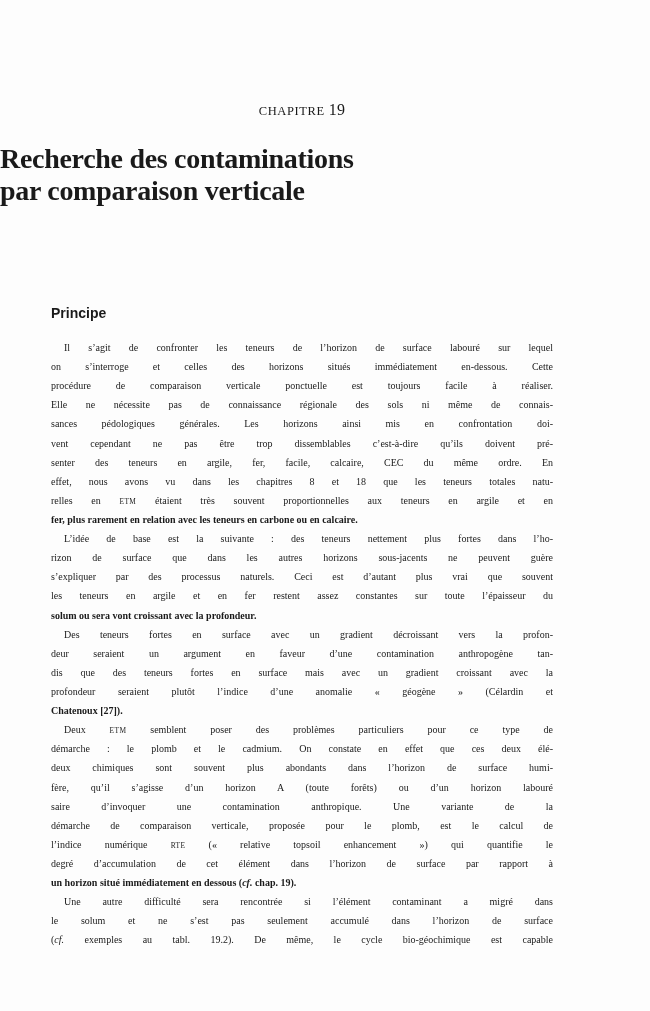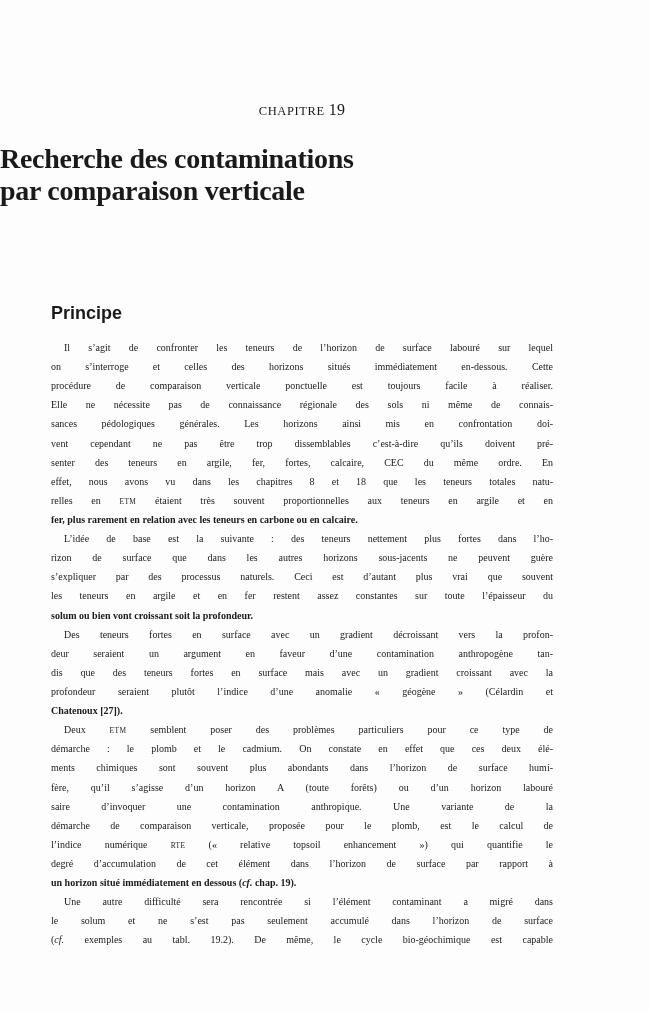--- a/index.html
+++ b/index.html
@@ -49,21 +49,21 @@
     .chapter-title .tline {
       display: block;
       white-space: nowrap;
     }
     .section-heading {
       position: absolute;
       left: 51px;
       top: 304px;
       font-family: "Liberation Sans", "DejaVu Sans", sans-serif;
       font-weight: bold;
-      font-size: 18px;
+      font-size: 14px;
       line-height: 18px;
     }
     .body-text {
       position: absolute;
       left: 51px;
       top: 338px;
       width: 502px;
       font-size: 10px;
       line-height: 19.12px;
     }
@@ -107,37 +107,37 @@
 
   <h2 class="section-heading" style="margin:0;">Principe</h2>
 
   <div class="body-text" id="body-text">
       <span class="line indent"><span>Il s’agit de confronter les teneurs de l’horizon de surface labouré sur lequel</span></span>
       <span class="line"><span>on s’interroge et celles des horizons situés immédiatement en-dessous. Cette</span></span>
       <span class="line"><span>procédure de comparaison verticale ponctuelle est toujours facile à réaliser.</span></span>
       <span class="line"><span>Elle ne nécessite pas de connaissance régionale des sols ni même de connais-</span></span>
       <span class="line"><span>sances pédologiques générales. Les horizons ainsi mis en confrontation doi-</span></span>
       <span class="line"><span>vent cependant ne pas être trop dissemblables c’est-à-dire qu’ils doivent pré-</span></span>
-      <span class="line"><span>senter des teneurs en argile, fer, fortes, calcaire, CEC du même ordre. En</span></span>
+      <span class="line"><span>senter des teneurs en argile, fer, facile, calcaire, CEC du même ordre. En</span></span>
       <span class="line"><span>effet, nous avons vu dans les chapitres 8 et 18 que les teneurs totales natu-</span></span>
       <span class="line"><span>relles en </span><span class="sc">ETM</span><span> étaient très souvent proportionnelles aux teneurs en argile et en</span></span>
       <span class="line last"><span>fer, plus rarement en relation avec les teneurs en carbone ou en calcaire.</span></span>
       <span class="line indent"><span>L’idée de base est la suivante : des teneurs nettement plus fortes dans l’ho-</span></span>
       <span class="line"><span>rizon de surface que dans les autres horizons sous-jacents ne peuvent guère</span></span>
       <span class="line"><span>s’expliquer par des processus naturels. Ceci est d’autant plus vrai que souvent</span></span>
       <span class="line"><span>les teneurs en argile et en fer restent assez constantes sur toute l’épaisseur du</span></span>
-      <span class="line last"><span>solum ou bien vont croissant soit la profondeur.</span></span>
+      <span class="line last"><span>solum ou sera vont croissant avec la profondeur.</span></span>
       <span class="line indent"><span>Des teneurs fortes en surface avec un gradient décroissant vers la profon-</span></span>
       <span class="line"><span>deur seraient un argument en faveur d’une contamination anthropogène tan-</span></span>
       <span class="line"><span>dis que des teneurs fortes en surface mais avec un gradient croissant avec la</span></span>
       <span class="line"><span>profondeur seraient plutôt l’indice d’une anomalie « géogène » (Célardin et</span></span>
       <span class="line last"><span>Chatenoux [27]).</span></span>
       <span class="line indent"><span>Deux </span><span class="sc">ETM</span><span> semblent poser des problèmes particuliers pour ce type de</span></span>
       <span class="line"><span>démarche : le plomb et le cadmium. On constate en effet que ces deux élé-</span></span>
-      <span class="line"><span>ments chimiques sont souvent plus abondants dans l’horizon de surface humi-</span></span>
+      <span class="line"><span>deux chimiques sont souvent plus abondants dans l’horizon de surface humi-</span></span>
       <span class="line"><span>fère, qu’il s’agisse d’un horizon A (toute forêts) ou d’un horizon labouré</span></span>
       <span class="line"><span>saire d’invoquer une contamination anthropique. Une variante de la</span></span>
       <span class="line"><span>démarche de comparaison verticale, proposée pour le plomb, est le calcul de</span></span>
       <span class="line"><span>l’indice numérique </span><span class="sc">RTE</span><span> (« relative topsoil enhancement ») qui quantifie le</span></span>
       <span class="line"><span>degré d’accumulation de cet élément dans l’horizon de surface par rapport à</span></span>
       <span class="line last"><span>un horizon situé immédiatement en dessous (</span><span class="it">cf.</span><span> chap. 19).</span></span>
       <span class="line indent"><span>Une autre difficulté sera rencontrée si l’élément contaminant a migré dans</span></span>
       <span class="line"><span>le solum et ne s’est pas seulement accumulé dans l’horizon de surface</span></span>
       <span class="line"><span>(</span><span class="it">cf.</span><span> exemples au tabl. 19.2). De même, le cycle bio-géochimique est capable</span></span>
     </div>

